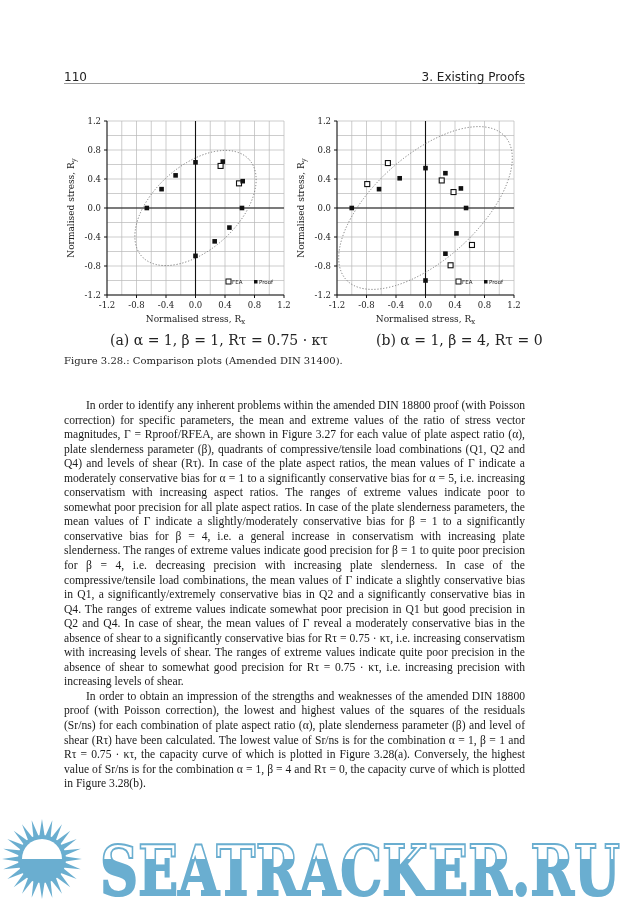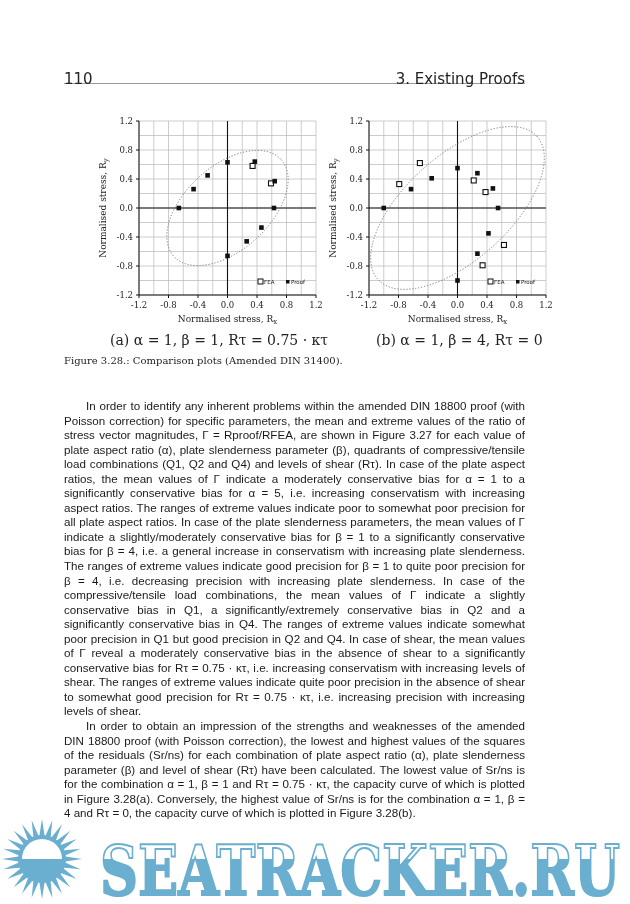--- a/index.html
+++ b/index.html
@@ -1,28 +1,28 @@
 <!DOCTYPE html>
 <html><head>
 <meta charset="utf-8">
 <style>
   html, body { margin:0; padding:0; background:#ffffff; }
   body { width:630px; height:904px; position:relative; overflow:hidden;
          font-family:"DejaVu Serif","Liberation Serif",serif; color:#1a1a1a; }
   .header { position:absolute; left:64px; top:70px; width:461px; height:13px;
             border-bottom:1px solid #9a9a9a; font-family:"DejaVu Sans","Liberation Sans",sans-serif;
-            font-size:15px; color:#222; }
+            font-size:12px; color:#222; }
   .header .pg { position:absolute; left:0; top:0; }
   .header .chap { position:absolute; right:0; top:0; }
-  .plot { position:absolute;margin-left:32px; }
+  .plot { position:absolute; }
   .plot svg { display:block; }
   .subcap { position:absolute; font-size:14px; color:#222; white-space:nowrap; }
   .figcap { position:absolute; left:64px; top:355px; font-size:10px; color:#222; }
   .body-text { position:absolute; left:64px; top:399px; width:461px;
-               font-family:Liberation Sans, sans-serif; font-size:11.6px;
+               font-family:Liberation Serif, serif; font-size:11.6px;
                line-height:14.55px; text-align:justify; color:#1a1a1a; }
   .body-text p { margin:0; text-indent:22px; }
   .watermark { position:absolute; left:0; top:815px; width:520px; height:89px; }
 </style>
 </head>
 <body>
 
 <div class="header">
   <span class="pg">110</span>
   <span class="chap">3. Existing Proofs</span>

